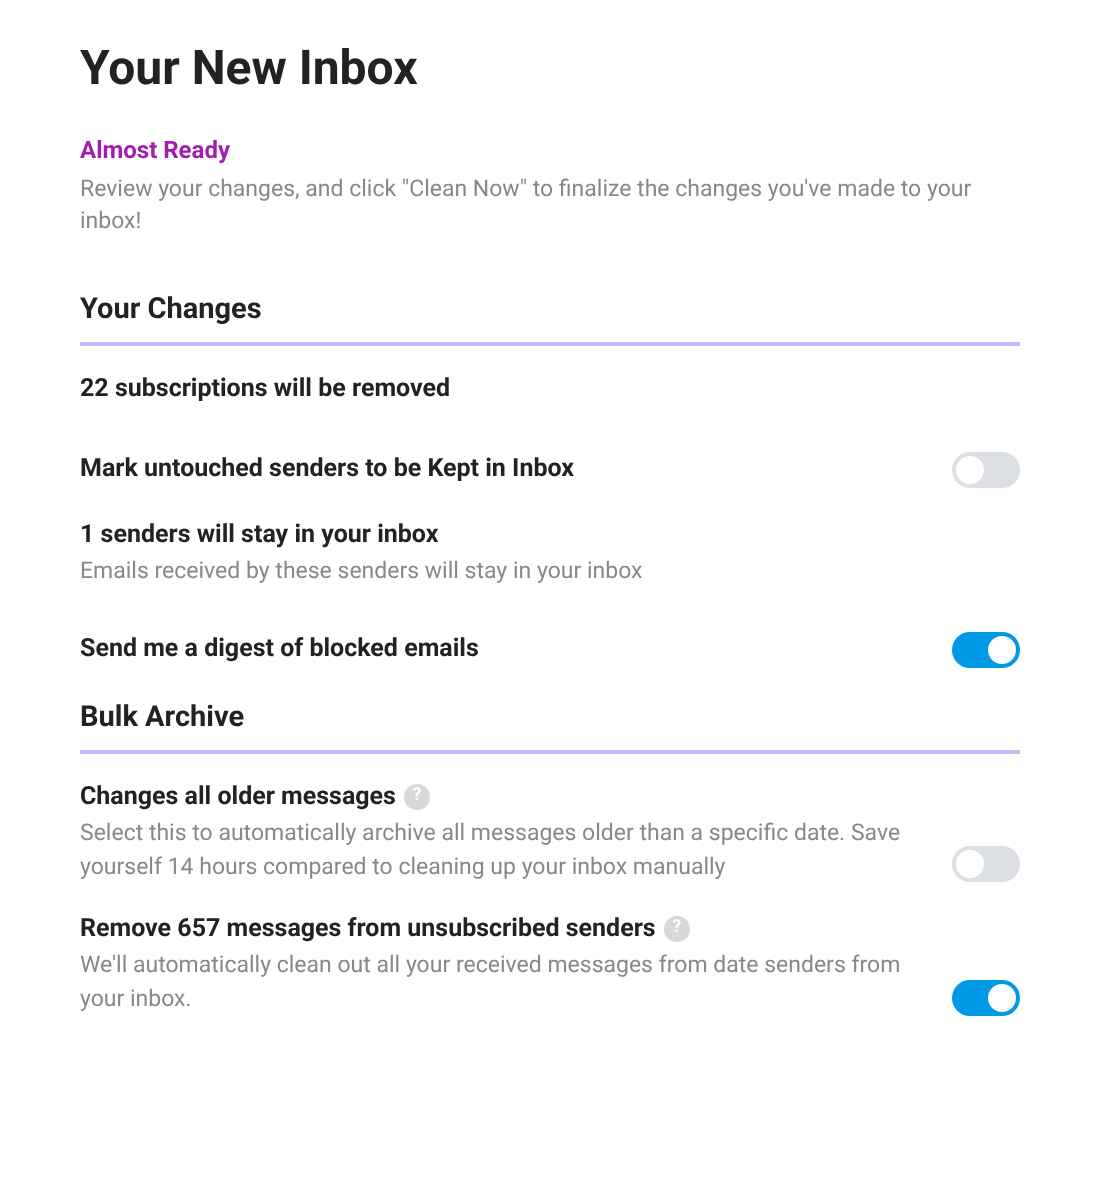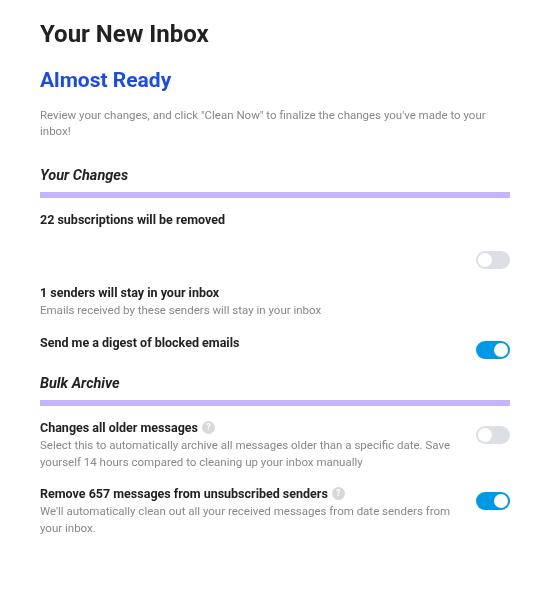--- a/index.html
+++ b/index.html
@@ -14,43 +14,42 @@
       width: 550px;
       padding: 20px 40px 25px 40px;
     }
     h1.page-title {
       font-size: 24px;
       font-weight: 700;
       color: #222;
       margin-bottom: 20px;
     }
     h2.almost-ready {
-      font-size: 21px;
+      font-size: 12px;
       font-weight: 700;
-      color: #1d4ed8;
-      margin-bottom: 15px;
+      color: #a21caf;
+      margin-bottom: 4px;
     }
     p.sub-ready {
       font-size: 11.5px;
       color: #888;
       line-height: 1.4;
       margin-bottom: 28px;
     }
     h3.section-heading {
       font-size: 14.5px;
       font-weight: 700;
       color: #222;
       padding-bottom: 8px;
-      border-bottom: 6px solid #c4b5fd;
+      border-bottom: 2px solid #c4b5fd;
       margin-bottom: 14px;
-      font-style: italic;
     }
     .item {
       display: flex;
-      align-items: flex-start;
+      align-items: flex-end;
       justify-content: space-between;
       margin-bottom: 16px;
     }
     .item-text {
       flex: 1;
       padding-right: 12px;
     }
     .item-title {
       font-size: 12.5px;
       font-weight: 700;
@@ -124,20 +123,21 @@
 <h3 class="section-heading">Your Changes</h3>
 
 <div class="item">
   <div class="item-text">
     <div class="item-title">22 subscriptions will be removed</div>
   </div>
 </div>
 
 <div class="item">
   <div class="item-text">
+    <div class="item-title">Mark untouched senders to be Kept in Inbox</div>
   </div>
   <div class="toggle off">
       <div class="knob"></div>
     </div>
 </div>
 
 <div class="item">
   <div class="item-text">
     <div class="item-title">1 senders will stay in your inbox</div>
     <div class="item-desc">Emails received by these senders will stay in your inbox</div>

